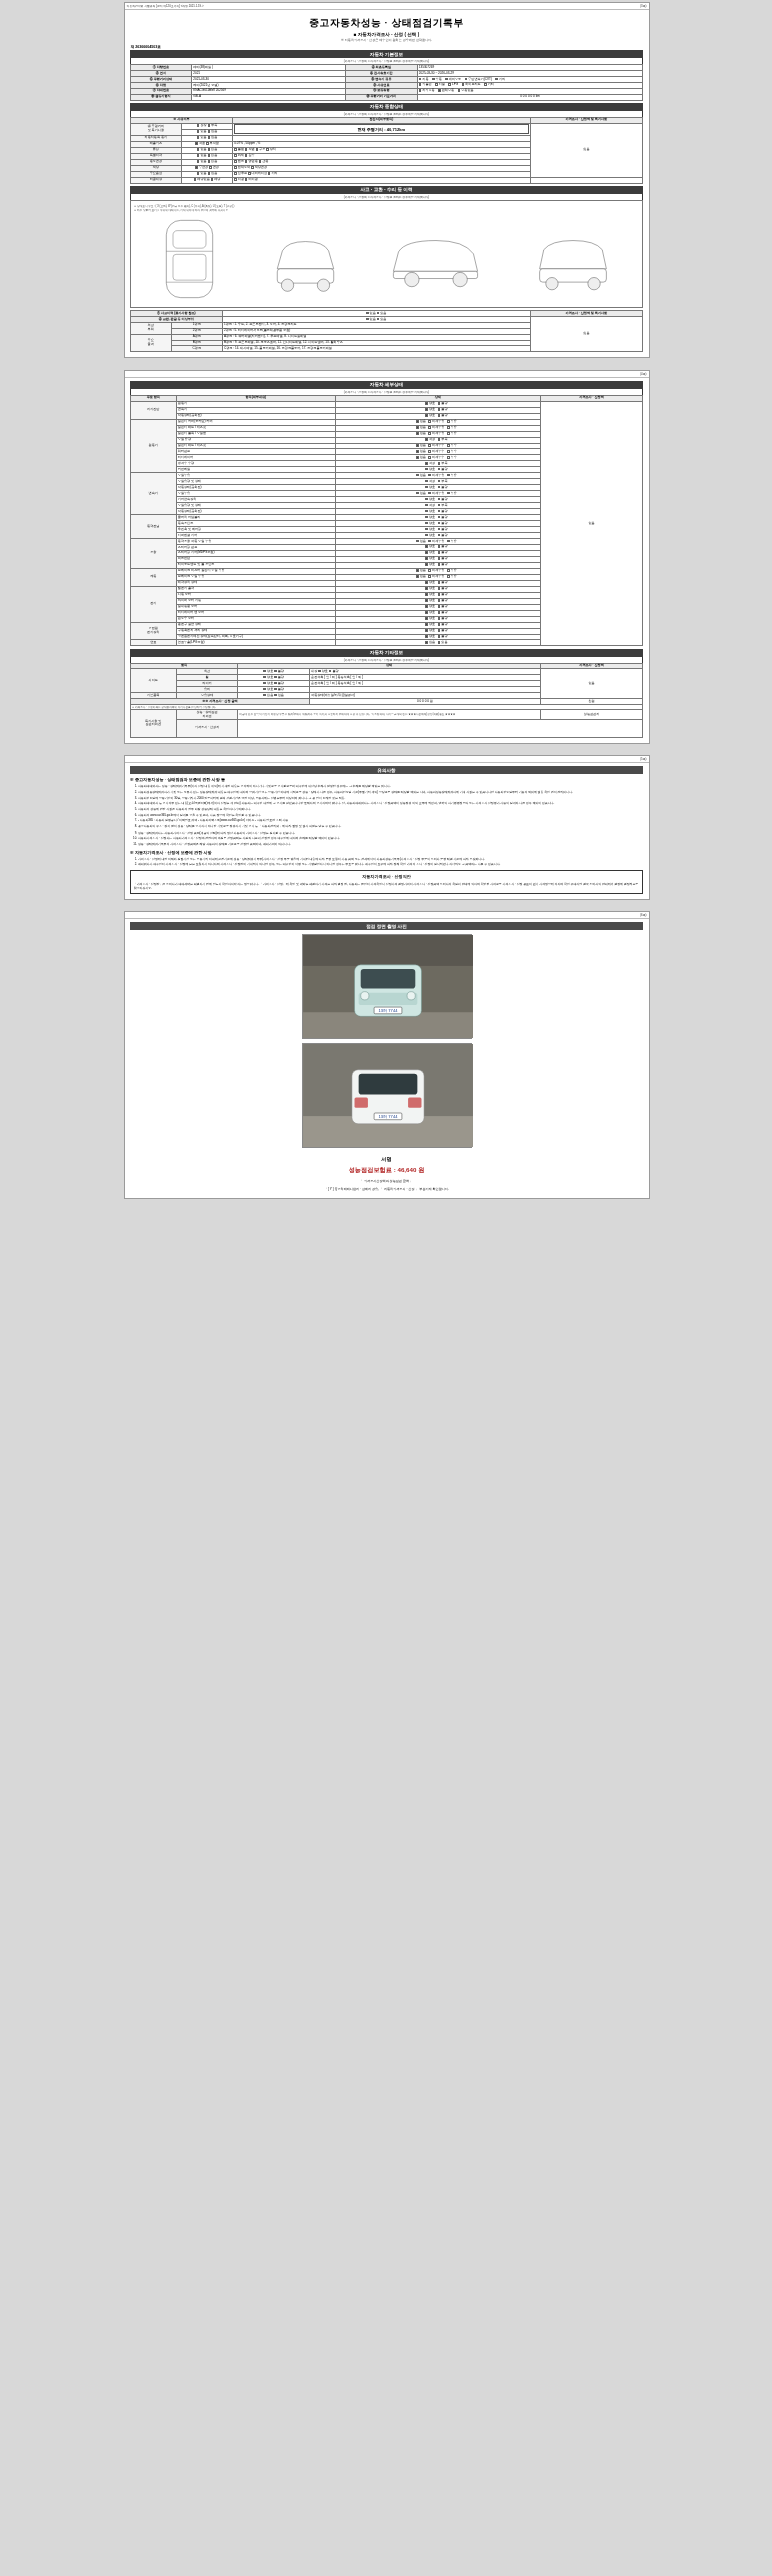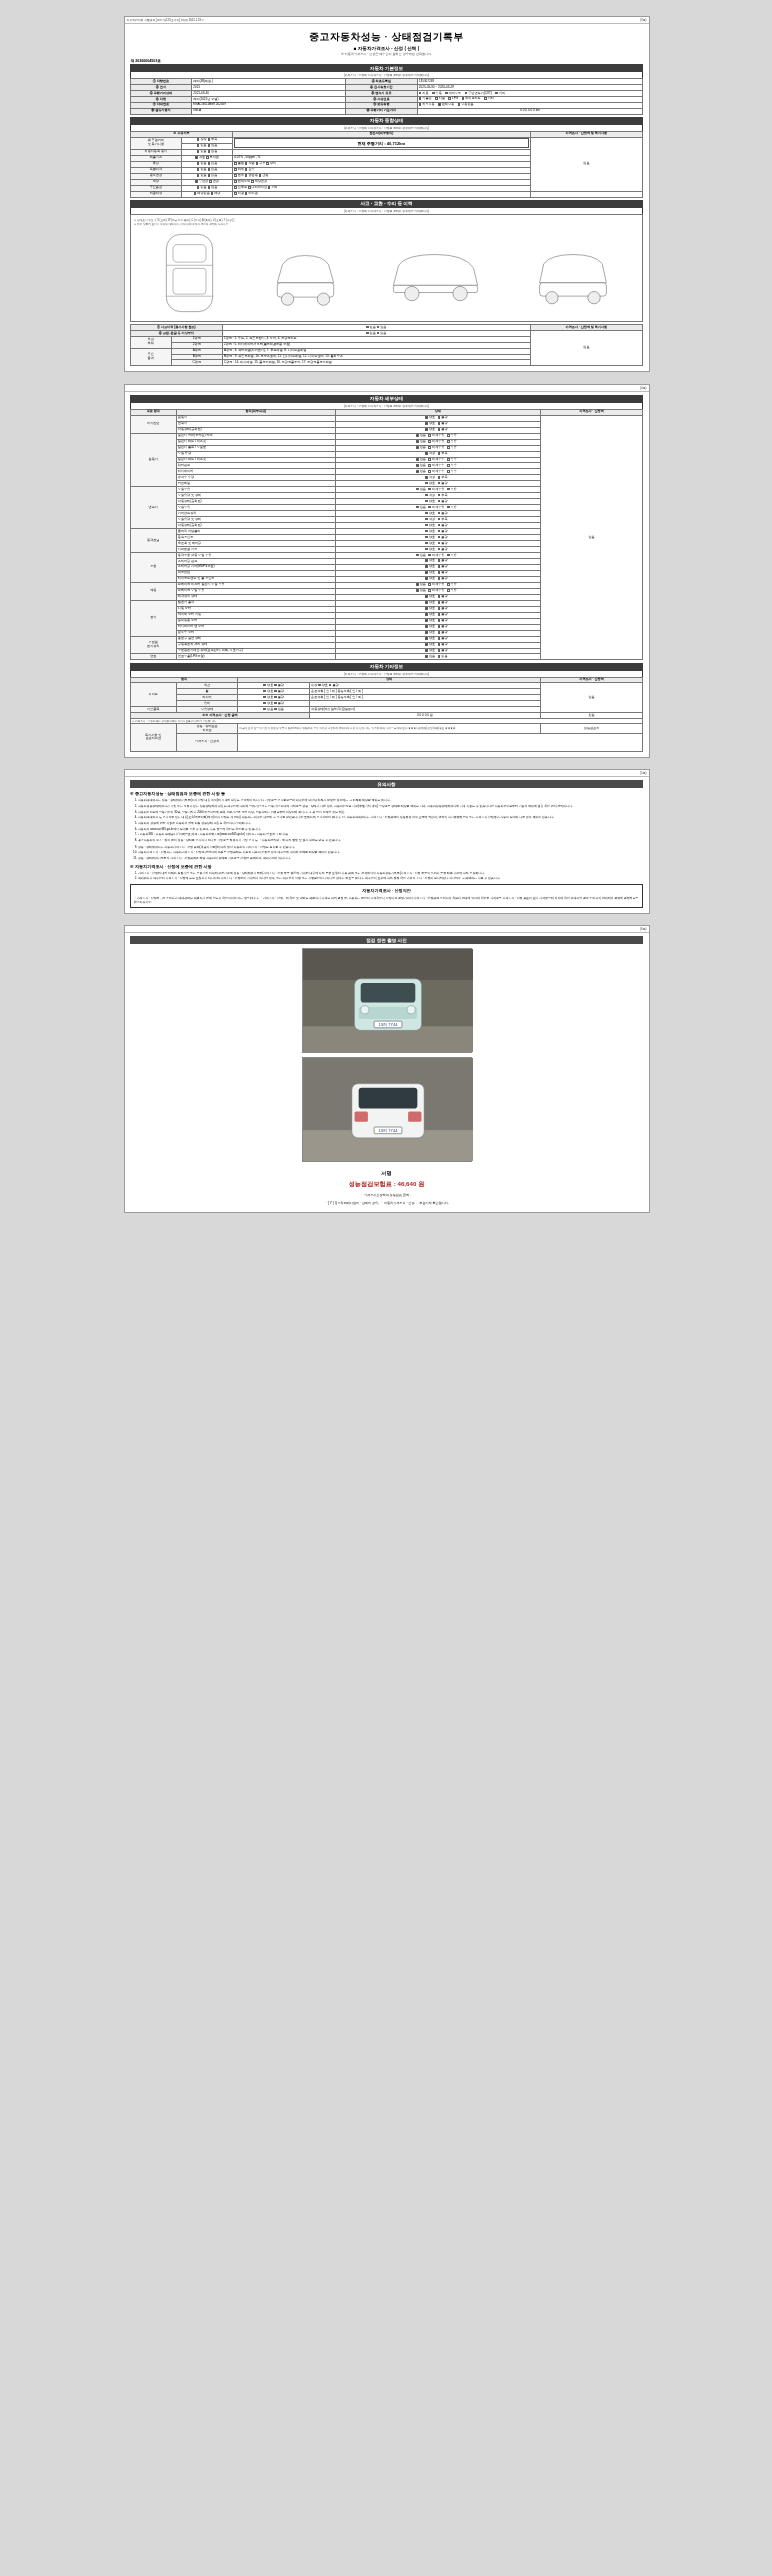--- a/index.html
+++ b/index.html
@@ -1,18 +1,18 @@
 <!DOCTYPE html>
 <html style="font-size:8.2px"><head>
 <meta charset="utf-8">
 <style>
   * { box-sizing: border-box; }
   html, body { margin:0; padding:0; background:#d8d8d8; }
   body { font-family:"Liberation Sans", sans-serif; }
-  .page { width:773px; margin:16px auto; background:#d8d8d8; padding:0 0 10.3px 0; }
+  .page { width:773px; margin:2px auto; background:#d8d8d8; padding:0 0 10.3px 0; }
   .sheet { width:526px; margin:0 auto 11.3px auto; background:#ffffff; border:0.5px solid #9a9a9a; padding:0; }
   .sheet-inner { padding:3.1px 5.2px 5.2px 5.2px; }
   .topline { font-size:2.8px; color:#333; border-bottom:0.5px solid #bbb; padding:1px 2.1px; display:flex; justify-content:space-between; }
   .docttl { text-align:center; font-size:9.8px; font-weight:bold; letter-spacing:0.5px; padding:4.1px 0 1px 0; }
   .docsub { text-align:center; font-size:4.6px; font-weight:bold; padding:0.5px 0 0 0; }
   .docsub2 { text-align:center; font-size:3.1px; color:#444; padding:1px 0 2.1px 0; }
   .docnum { font-size:3.6px; font-weight:bold; padding:1px 0 1.5px 1px; }
   .bar { background:#3c3c3c; color:#fff; text-align:center; font-size:4.6px; font-weight:bold; padding:1.5px 0; }
   .barsub { background:#fff; color:#333; text-align:center; font-size:2.8px; padding:1px 0; border-left:0.5px solid #333; border-right:0.5px solid #333;}
   table.g { border-collapse:collapse; width:100%; font-size:3.1px; table-layout:fixed; }

